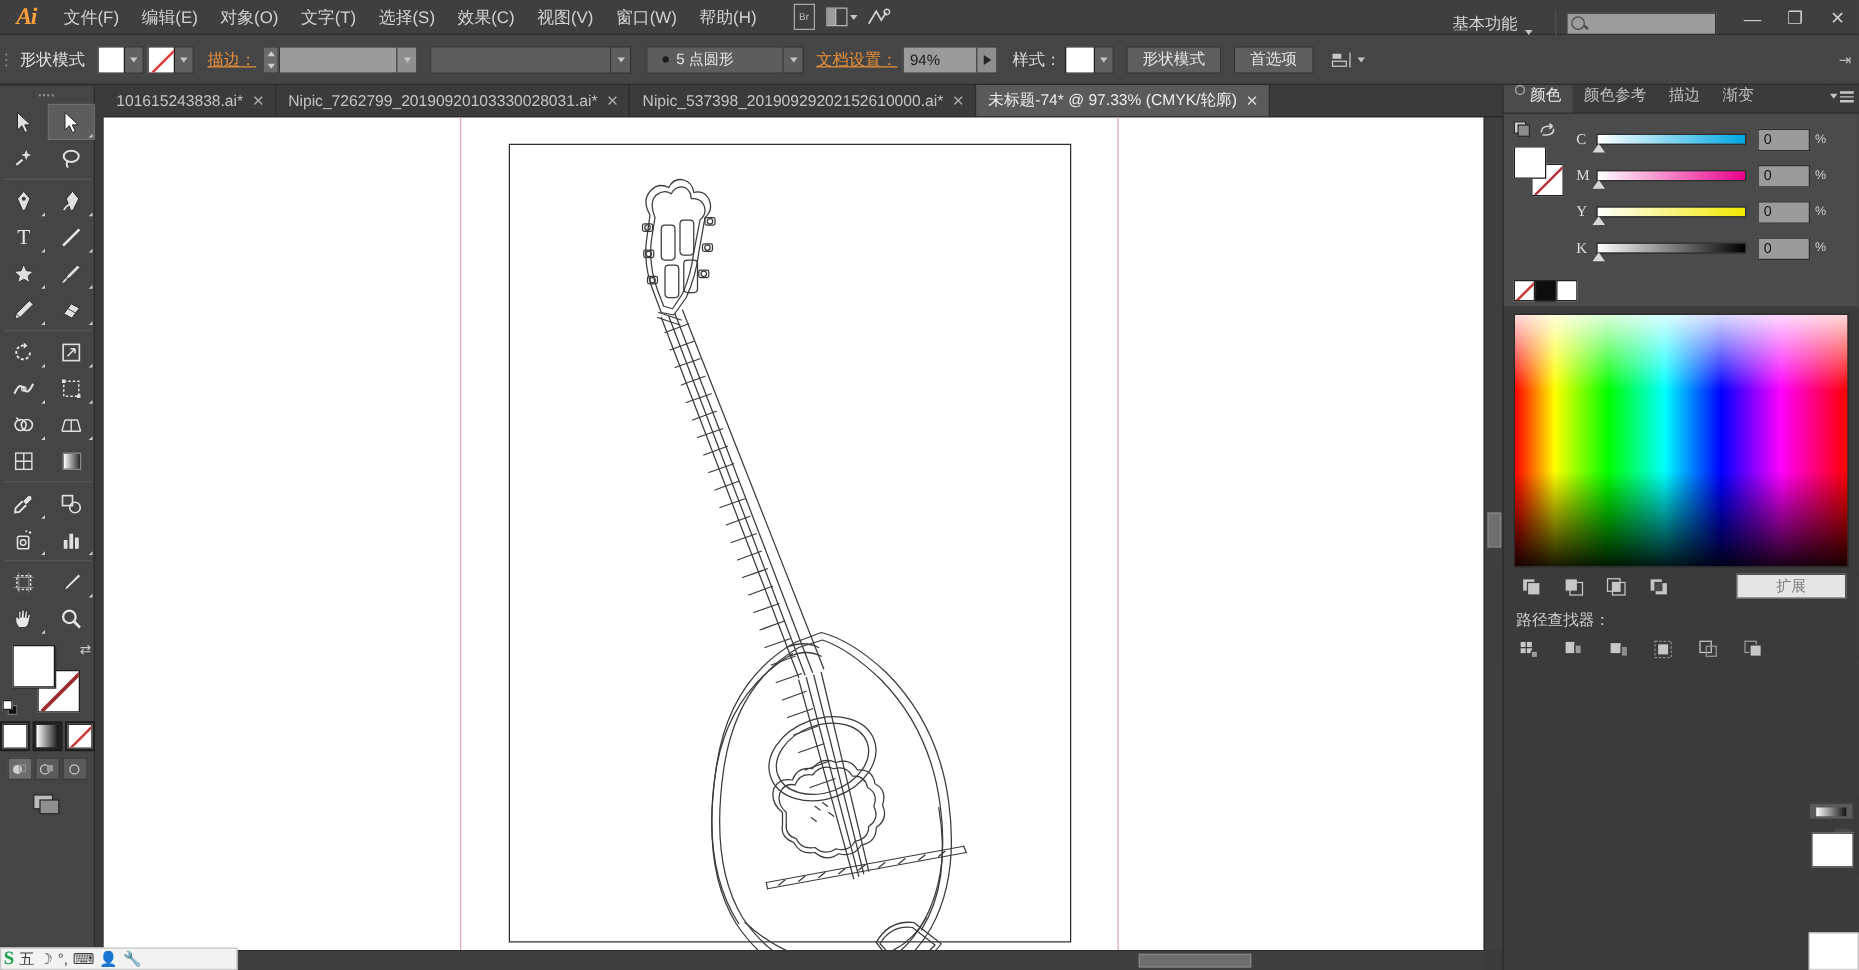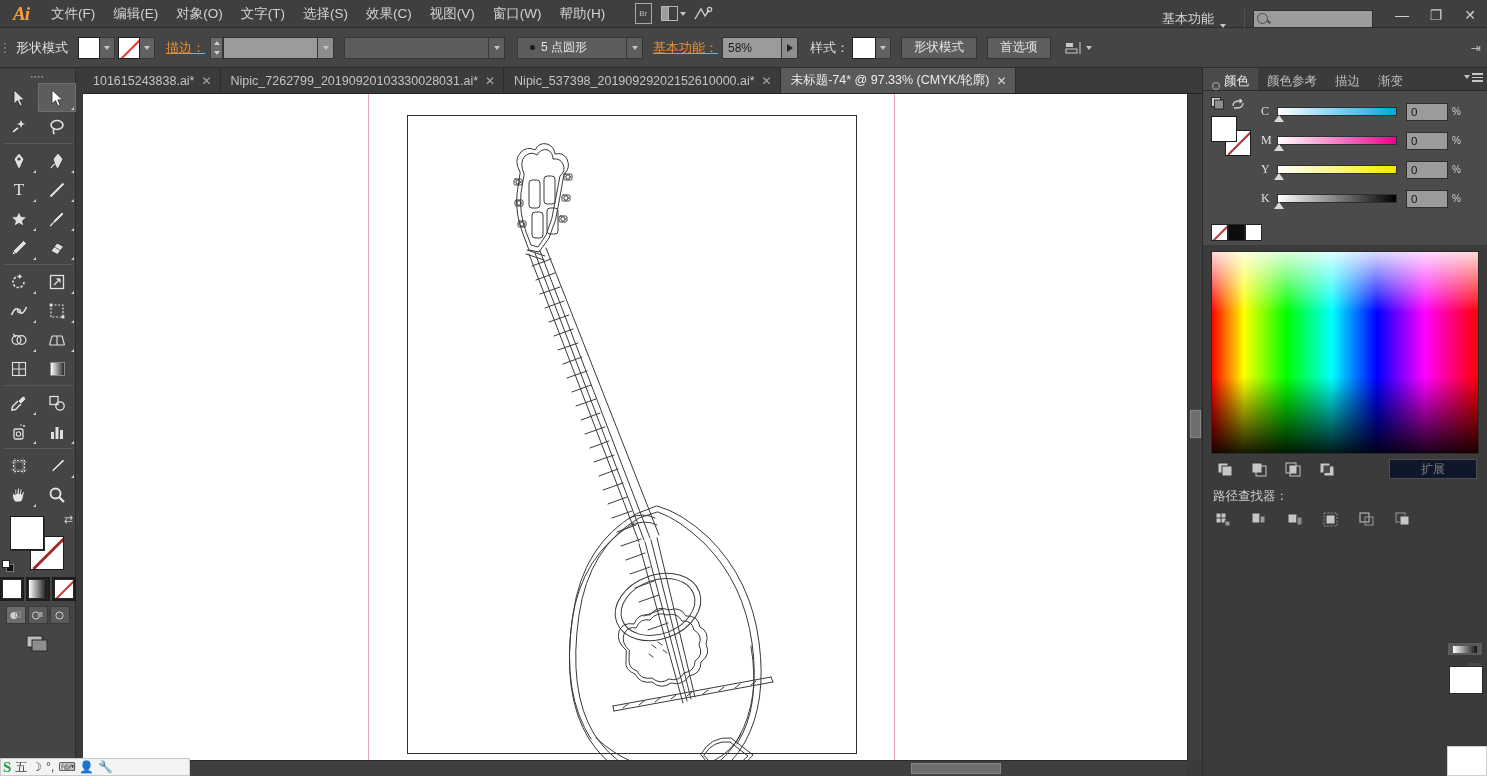--- a/index.html
+++ b/index.html
@@ -195,21 +195,21 @@
   
   .rightpanel{
     position:absolute;left:1202px;top:69px;width:285px;height:707px;background:#3b3b3b;
     border-left:1px solid #2b2b2b;
   }
   .panel-tabs{
     display:flex;align-items:flex-end;height:22px;background:#3b3b3b;border-bottom:1px solid #2b2b2b;
     position:relative;
   }
   .ptab{
-    height:22px;display:flex;align-items:flex-end;padding:0 9px;color:#bfbfbf;font-size:12.5px;white-space:nowrap;
+    height:22px;display:flex;align-items:flex-start;padding:0 9px;color:#bfbfbf;font-size:12.5px;white-space:nowrap;
   }
   .ptab.active{ background:#4b4b4b;color:#ececec; }
   .ptab .dot{ width:8px;height:8px;border:1px solid #b0b0b0;border-radius:50%;margin-right:4px;display:inline-block; }
   .panel-menu{
     position:absolute;right:4px;top:4px;display:flex;align-items:center;gap:2px;color:#c9c9c9;font-size:11px;
   }
   .hamburger{ display:flex;flex-direction:column;gap:2px; }
   .hamburger i{ display:block;width:11px;height:1.5px;background:#c6c6c6; }
 
   .colorpanel{ background:#4b4b4b;padding:6px 0 8px 0;position:relative;height:154px; }
@@ -250,21 +250,21 @@
 
   .pfpanel{ margin-top:5px;background:#3b3b3b; }
   .pf-section-lbl{ color:#cfcfcf;font-size:12.5px;padding:9px 0 4px 10px; }
   .pf-row{ display:flex;align-items:center;padding:0 10px;gap:10px; }
   .pf-btn{
     width:24px;height:20px;display:flex;align-items:center;justify-content:center;
     color:#c7c7c7;
   }
   .expand-btn{
     margin-left:auto;width:88px;height:20px;border:1px solid #4e4e4e;color:#7e7e7e;font-size:12px;
-    display:flex;align-items:center;justify-content:center;background:#0f172a;
+    display:flex;align-items:center;justify-content:center;background:#e5e5e5;
   }
   .pf-row2{ display:flex;align-items:center;padding:0 8px;gap:12px; }
 
   .grad-strip{
     position:absolute;left:0;bottom:76px;width:285px;height:62px;background:#3b3b3b;
   }
   .grad-tab{
     position:absolute;right:5px;top:4px;width:36px;height:14px;background:#5a5a5a;border:1px solid #3a3a3a;
     display:flex;align-items:center;justify-content:center;
   }
@@ -376,22 +376,22 @@
       </div>
 
     <div class="field dark" style="width:110px;margin-left:12px">
       <span class="profile-dot"></span>
       <span>5 点圆形</span>
     </div>
     <div class="drop-btn dk">
         <div class="caret"></div>
       </div>
 
-    <div class="opacity-lbl">基本功能：</div>
-    <div class="field" style="width:60px">58%</div>
+    <div class="opacity-lbl">文档设置：</div>
+    <div class="field" style="width:60px">94%</div>
     <div class="play-btn">
         <i></i>
       </div>
 
     <div class="style-lbl">样式：</div>
     <div class="swatch" style="width:24px"></div>
     <div class="mini-drop">
         <div class="caret"></div>
       </div>
 

